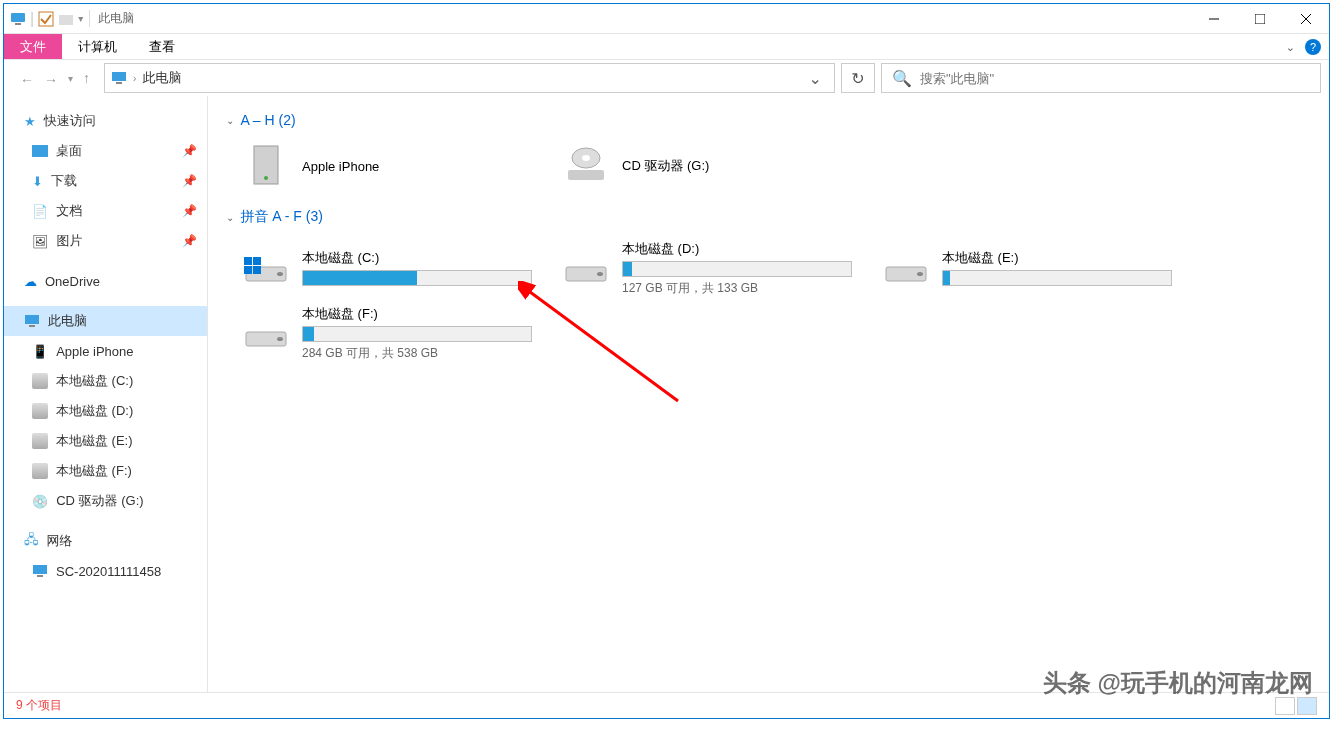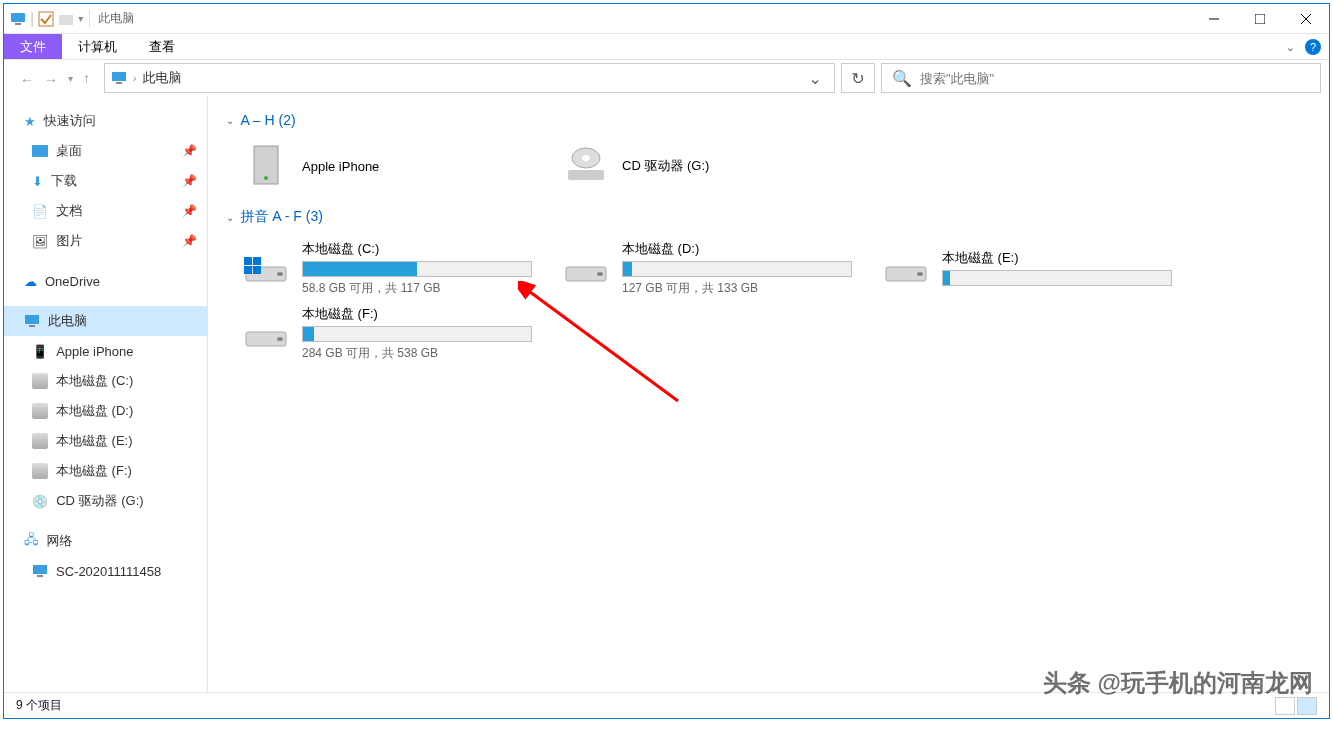--- a/index.html
+++ b/index.html
@@ -7,21 +7,21 @@
 .window { width: 1327px; height: 716px; margin: 3px; border: 1px solid #0078d7; background: #fff; display: flex; flex-direction: column; }
 .titlebar { height: 30px; display: flex; align-items: center; background: #fff; border-bottom: 1px solid #e5e5e5; }
 .titlebar-left { display: flex; align-items: center; padding-left: 6px; gap: 4px; }
 .titlebar-left .ico { width: 16px; height: 16px; }
 .titlebar-title { color: #666; font-size: 12px; padding: 0 8px; border-left: 1px solid #ddd; margin-left: 6px; }
 .titlebar-spacer { flex: 1; }
 .win-btn { width: 46px; height: 30px; display: flex; align-items: center; justify-content: center; color: #333; }
 .win-btn svg { width: 10px; height: 10px; }
 .ribbon { height: 26px; display: flex; align-items: stretch; border-bottom: 1px solid #e5e5e5; position: relative; }
 .ribbon-tab { padding: 0 16px; font-size: 13px; display: flex; align-items: center; }
-.ribbon-tab.file { background: #8b5cf6; color: #fff; }
+.ribbon-tab.file { background: #ec4899; color: #fff; }
 .ribbon-help { position: absolute; right: 8px; top: 0; height: 26px; display: flex; align-items: center; gap: 10px; }
 .help-circle { width: 16px; height: 16px; border-radius: 50%; background: #0078d7; color: #fff; font-size: 11px; display: flex; align-items: center; justify-content: center; }
 .navbar { height: 36px; display: flex; align-items: center; padding: 4px 8px; gap: 6px; }
 .nav-arrows { display: flex; align-items: center; gap: 10px; padding: 0 8px; color: #999; }
 .nav-arrows span { font-size: 14px; }
 .addr { flex: 1; height: 30px; border: 1px solid #ccc; display: flex; align-items: center; padding: 0 6px; gap: 6px; }
 .addr .crumb { font-size: 13px; color: #333; }
 .addr .chev { color: #888; font-size: 10px; }
 .addr .drop { margin-left: auto; color: #666; padding: 0 6px; }
 .refresh { width: 34px; height: 30px; border: 1px solid #ccc; display: flex; align-items: center; justify-content: center; color: #555; }
@@ -39,21 +39,21 @@
 .group-hdr { display: flex; align-items: center; gap: 6px; color: #0066cc; font-size: 14px; padding: 4px 8px; }
 .group-hdr .chev { font-size: 10px; color: #666; }
 .items-row { display: flex; flex-wrap: wrap; padding: 6px 0 10px 20px; }
 .dev { width: 320px; display: flex; align-items: center; gap: 12px; padding: 4px; }
 .dev .devico { width: 48px; height: 48px; display: flex; align-items: center; justify-content: center; }
 .dev .info { flex: 1; }
 .dev .name { font-size: 13px; color: #000; }
 .dev .bar { width: 230px; height: 16px; border: 1px solid #bfbfbf; background: #f0f0f0; margin: 3px 0; position: relative; }
 .dev .bar .fill { height: 100%; background: #26a0da; }
 .dev .sub { font-size: 12px; color: #666; }
-.status { height: 26px; border-top: 1px solid #e5e5e5; display: flex; align-items: center; padding: 0 12px; font-size: 12px; color: #0f172a; }
+.status { height: 26px; border-top: 1px solid #e5e5e5; display: flex; align-items: center; padding: 0 12px; font-size: 12px; color: #ef4444; }
 .status .viewbtns { margin-left: auto; display: flex; gap: 2px; }
 .status .viewbtns span { width: 20px; height: 18px; border: 1px solid #ccc; display: inline-block; }
 .arrow { position: absolute; left: 310px; top: 185px; pointer-events: none; }
 .watermark { position: absolute; right: 20px; bottom: 30px; font-size: 24px; font-weight: bold; color: #333; opacity: 0.7; pointer-events: none; }
 .svg-disk { background: linear-gradient(#ddd,#aaa); border-radius: 2px; }
 </style>
 </head>
 <body>
 
 <div class="window">
@@ -250,21 +250,20 @@
                 <rect x="2" y="15" width="8" height="8" fill="#0078d7"></rect>
                 <rect x="11" y="6" width="8" height="8" fill="#0078d7"></rect>
                 <rect x="11" y="15" width="8" height="8" fill="#0078d7"></rect>
               </svg>
             </div>
     <div class="info">
       <div class="name">本地磁盘 (C:)</div>
       <div class="bar">
                 <div class="fill" style="width:50%"></div>
               </div>
-      <div class="sub">58.8 GB 可用，共 117 GB</div>
     </div>
   </div>
           <div class="dev">
     <div class="devico">
               <svg width="48" height="36" viewBox="0 0 48 36">
                 <rect x="4" y="16" width="40" height="14" fill="#d8d8d8" rx="2" stroke="#aaa"></rect>
                 <ellipse cx="38" cy="23" rx="3" ry="2" fill="#888"></ellipse>
               </svg>
             </div>
     <div class="info">

